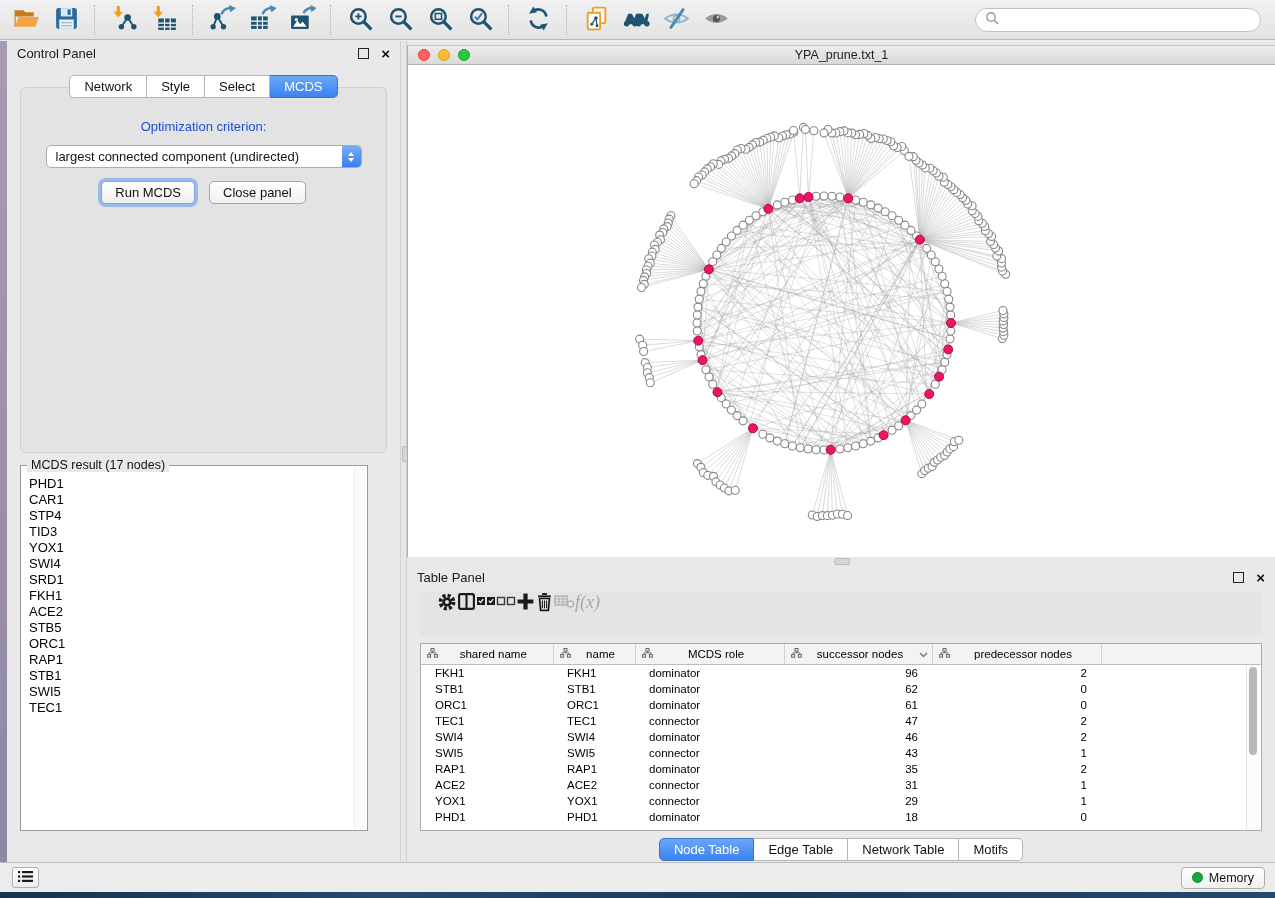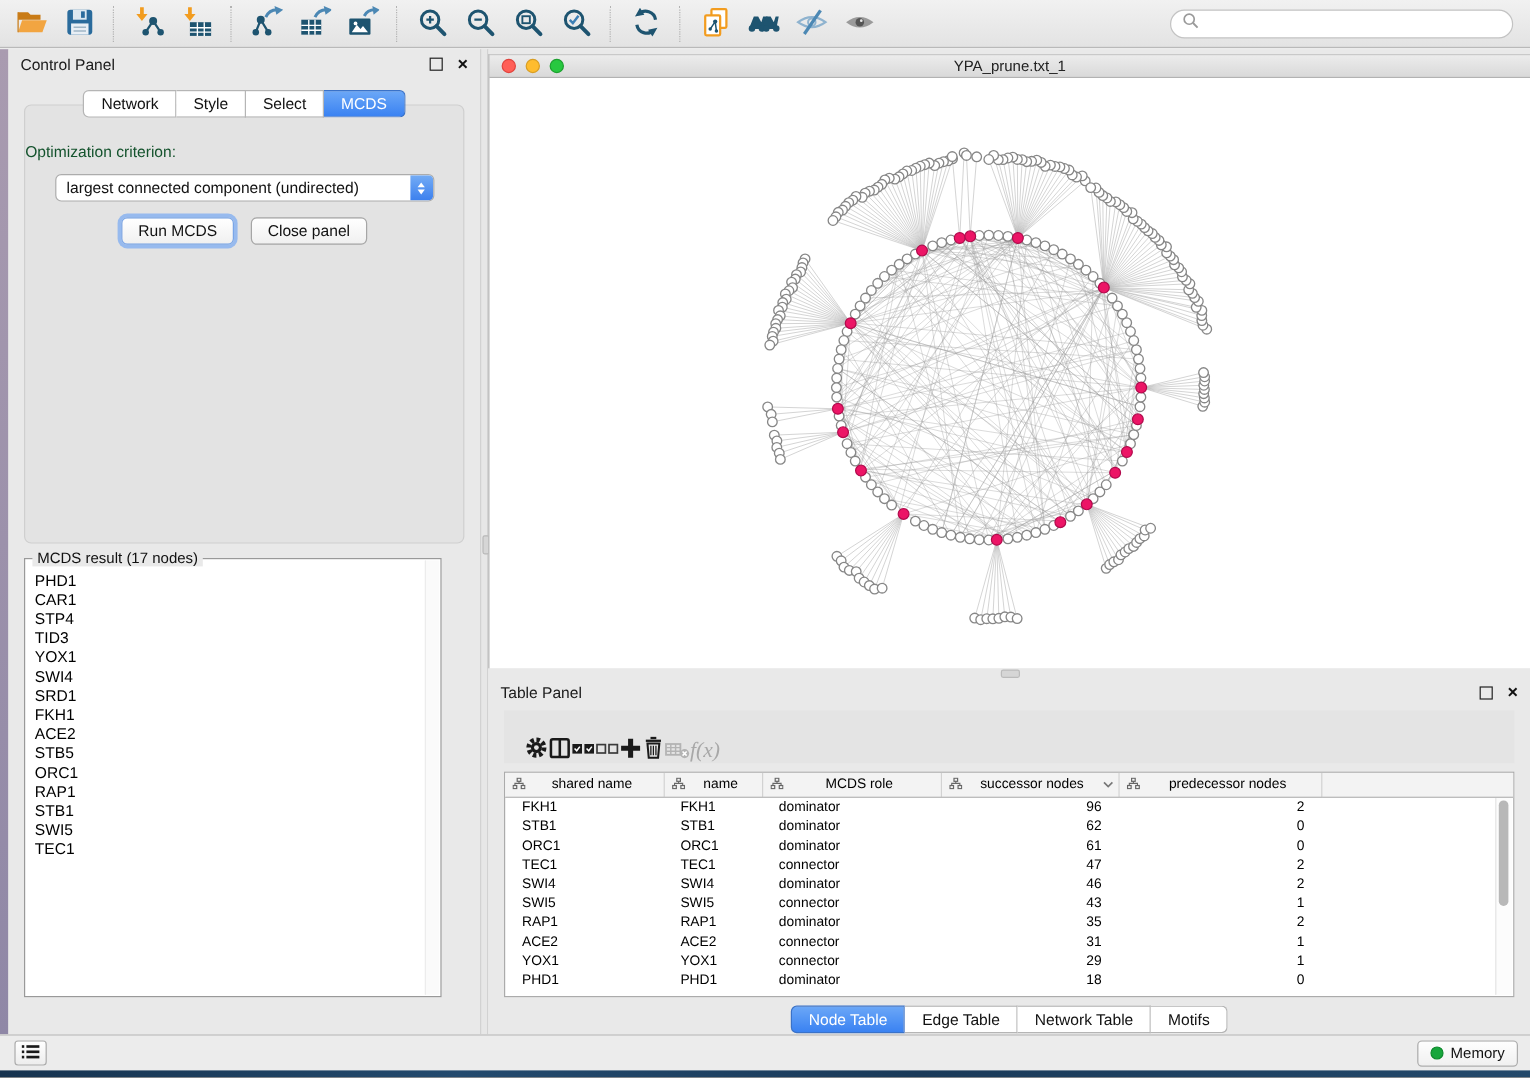--- a/index.html
+++ b/index.html
@@ -19,21 +19,21 @@
   .panel-title-row .spacer{flex:1;}
   .win-float{width:9px;height:9px;border:1.5px solid #222;display:inline-block;margin-right:12px;}
   .win-close{font-size:15px;font-weight:900;color:#111;line-height:9px;}
   .seg{display:flex;text-align:right;}
   .seg-btn{background:#fff;border:1px solid #b5b5b5;border-left:none;padding:0 14px;font-size:13px;color:#111;height:21px;display:flex;align-items:center;cursor:default;}
   .seg-btn:first-child{border-left:1px solid #b5b5b5;border-radius:5px 0 0 5px;}
   .seg-btn:last-child{border-radius:0 5px 5px 0;}
   .seg-btn.active{background:linear-gradient(#6ba7f7,#3a82f2);color:#fff;border-color:#3a72c8;}
   #cp-tabs{justify-content:center;margin-top:10px;position:relative;z-index:2;}
   #cp-box{margin:-11px 13px 0 13px;height:366px;background:#e3e3e3;border:1px solid #cfcfcf;border-radius:6px;padding-top:11px;box-sizing:border-box;}
-  #opt-label{text-align:left;margin-top:20px;font-size:13px;color:#14532d;}
+  #opt-label{text-align:center;margin-top:20px;font-size:13px;color:#1d4ed8;}
   .select-row{display:flex;justify-content:center;margin-top:11px;}
   .mac-select{width:316px;height:23px;background:#fff;border:1px solid #acacac;border-radius:5px;display:flex;align-items:center;box-sizing:border-box;overflow:hidden;gap:32px;}
   .mac-select .val{flex:1;font-size:13px;color:#111;padding-left:9px;white-space:nowrap;}
   .mac-select .step{width:19px;height:100%;background:linear-gradient(#74acf5,#3c80ee);display:flex;flex-direction:column;align-items:center;justify-content:center;gap:2px;}
   .step b{width:0;height:0;border-left:3.5px solid transparent;border-right:3.5px solid transparent;}
   .step .up{border-bottom:4px solid #fff;}
   .step .dn{border-top:4px solid #fff;}
   .btn-row{display:flex;justify-content:center;gap:14px;margin-top:13px;}
   .mac-btn{height:23px;padding:0 13px;background:linear-gradient(#fff,#f0f0f0);border:1px solid #a6a6a6;border-radius:5px;font-size:13px;color:#111;font-family:inherit;}
   .mac-btn.focused{box-shadow:0 0 0 3px rgba(110,165,245,.65);border-color:#7aa6e8;}
@@ -51,21 +51,21 @@
   #net-window{position:absolute;left:0;top:4px;width:868px;height:512px;border-left:1px solid #adadad;box-sizing:border-box;}
   #net-titlebar{height:18px;background:linear-gradient(#ececec,#d9d9d9);border-top:1px solid #c9c9c9;border-bottom:1px solid #b2b2b2;display:flex;align-items:center;position:relative;}
   .tl{width:12px;height:12px;border-radius:50%;margin-left:8px;box-sizing:border-box;}
   .tl.red{background:#ff5f57;border:0.5px solid #e0443e;margin-left:10px;}
   .tl.yellow{background:#febc2e;border:0.5px solid #d89e24;}
   .tl.green{background:#28c840;border:0.5px solid #1da02f;}
   #net-title{position:absolute;left:0;right:0;text-align:center;font-size:12.5px;color:#222;}
   #net-canvas{height:492px;background:#fff;}
   
   #table-panel{position:absolute;left:0;top:524px;width:868px;height:297px;background:#e9e9e9;}
-  #tp-toolbar{margin:3px 13px 0 13px;height:44px;background:#e4e4e4;display:flex;align-items:flex-end;padding-left:17px;}
+  #tp-toolbar{margin:3px 13px 0 13px;height:44px;background:#e4e4e4;display:flex;align-items:flex-start;padding-left:17px;}
   .tp-icon{display:flex;align-items:center;justify-content:center;background:transparent;border:none;padding:0;}
   #tbl{position:relative;margin:7px 13px 0 13px;width:842px;height:188px;background:#fff;border:1px solid #ababab;box-sizing:border-box;overflow:hidden;}
   #tbl table{border-collapse:collapse;table-layout:fixed;width:842px;font-size:11.5px;color:#000;}
   #tbl th{height:20px;background:#f3f3f3;border-bottom:1px solid #bdbdbd;border-right:1px solid #d2d2d2;font-weight:normal;padding:0;}
   #tbl th.noline{border-right:none;}
   .th-inner{display:flex;align-items:center;padding:0 4px 0 6px;}
   .th-inner .lbl{flex:1;text-align:center;}
   #tbl td{height:16px;padding:0 12px 0 14px;white-space:nowrap;overflow:hidden;}
   #tbl td.num{text-align:right;padding-right:14px;}
   #tbl-scroll{position:absolute;top:21px;right:1px;bottom:1px;width:13px;background:#fcfcfc;border-left:1px solid #e4e4e4;}

